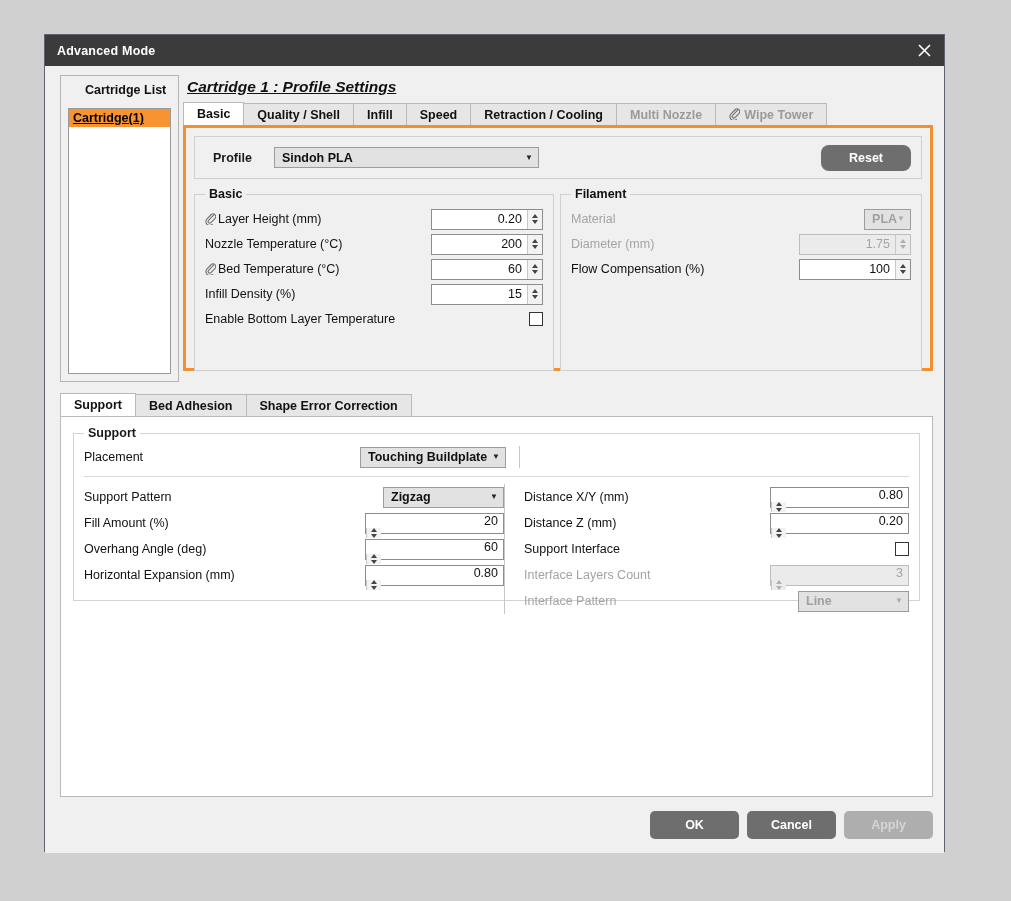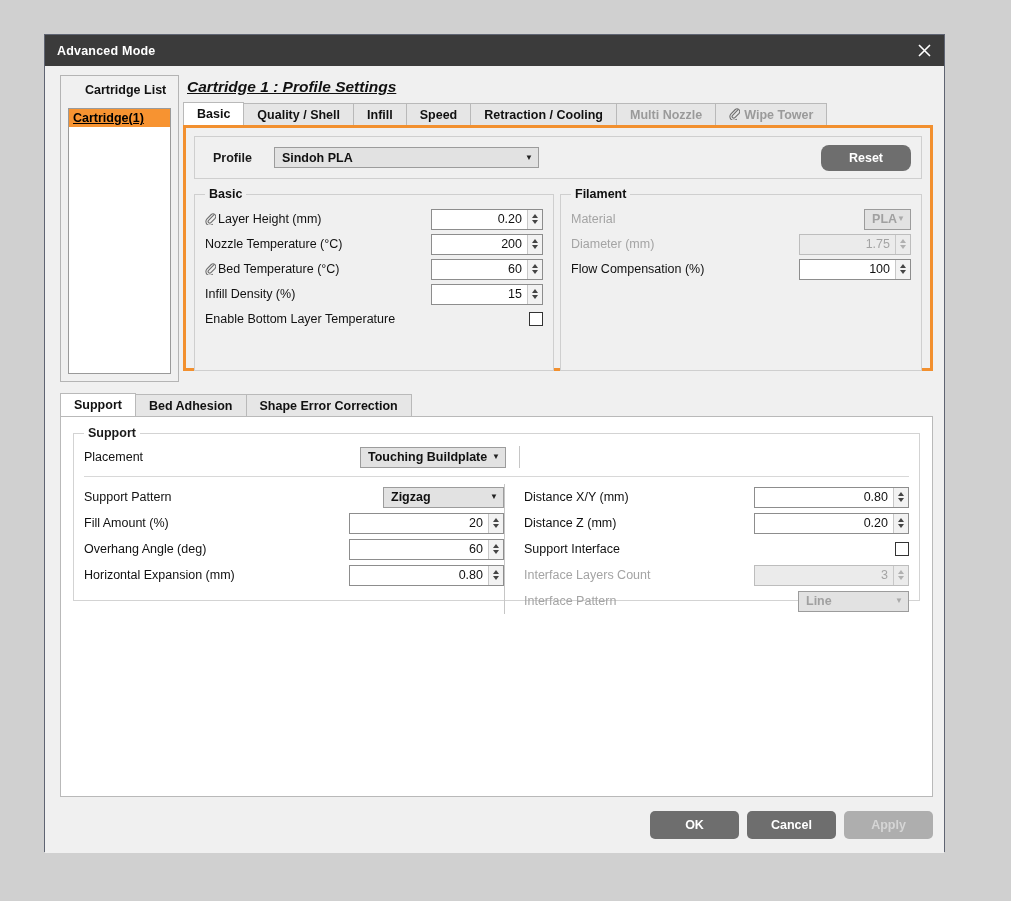--- a/index.html
+++ b/index.html
@@ -158,21 +158,21 @@
   fieldset.supgrp legend{font-weight:bold;font-size:12.5px;padding:0 4px;}
   .placement-row{display:flex;align-items:center;height:26px;}
   .placement-row .flabel{flex:0 0 276px;}
   #placement-combo{width:146px;}
   .vsep{width:1px;height:22px;background:#c6c6c6;margin-left:13px;}
   .hsep{height:1px;background:#d8d8d8;margin:6px 0 7px 0;}
   .sup-cols{display:flex;}
   .sup-left{width:420px;}
   .sup-right{flex:1;padding-left:19px;border-left:1px solid #c6c6c6;}
   .sup-left .frow,.sup-right .frow{height:26px;margin-bottom:0;}
-  .sup-left .spin,.sup-right .spin{width:155px;}
+  .sup-left .spin,.sup-right .spin{width:139px;flex-direction:column;}
   #support-pattern-combo{width:121px;}
   #interface-pattern-combo{width:111px;}
   .sup-left .flabel{flex:1;}
 
   
   .footer{
     position:absolute;left:0;right:11px;bottom:11px;height:34px;
     display:flex;justify-content:flex-end;align-items:center;gap:8px;
   }
   .btn{

